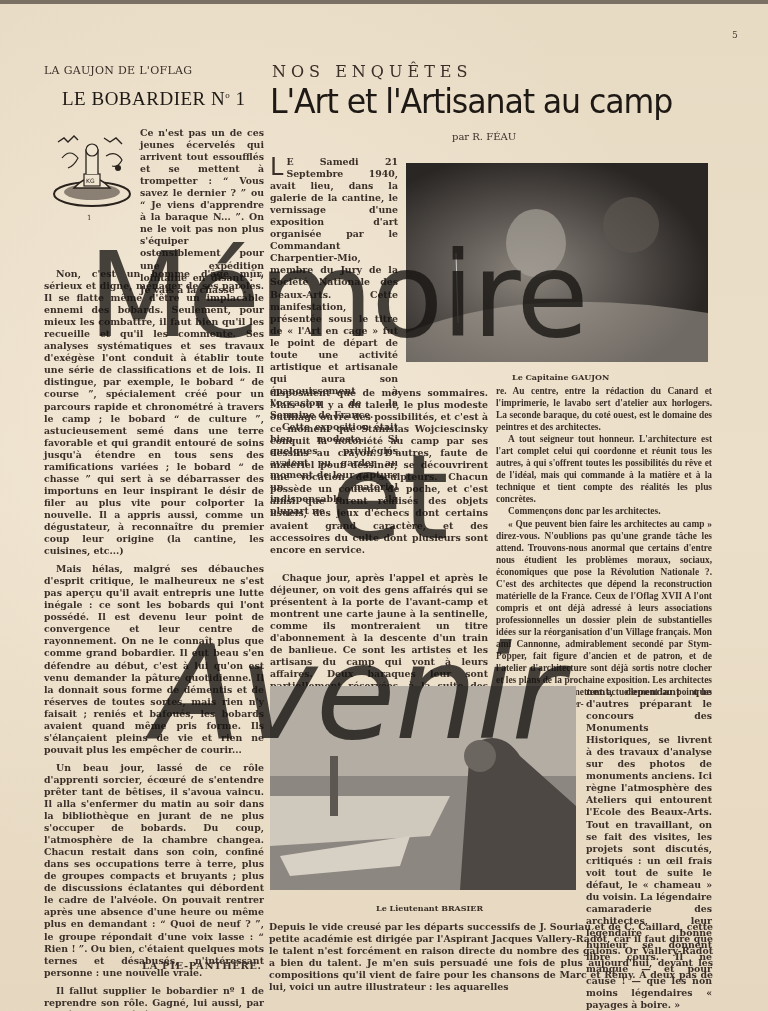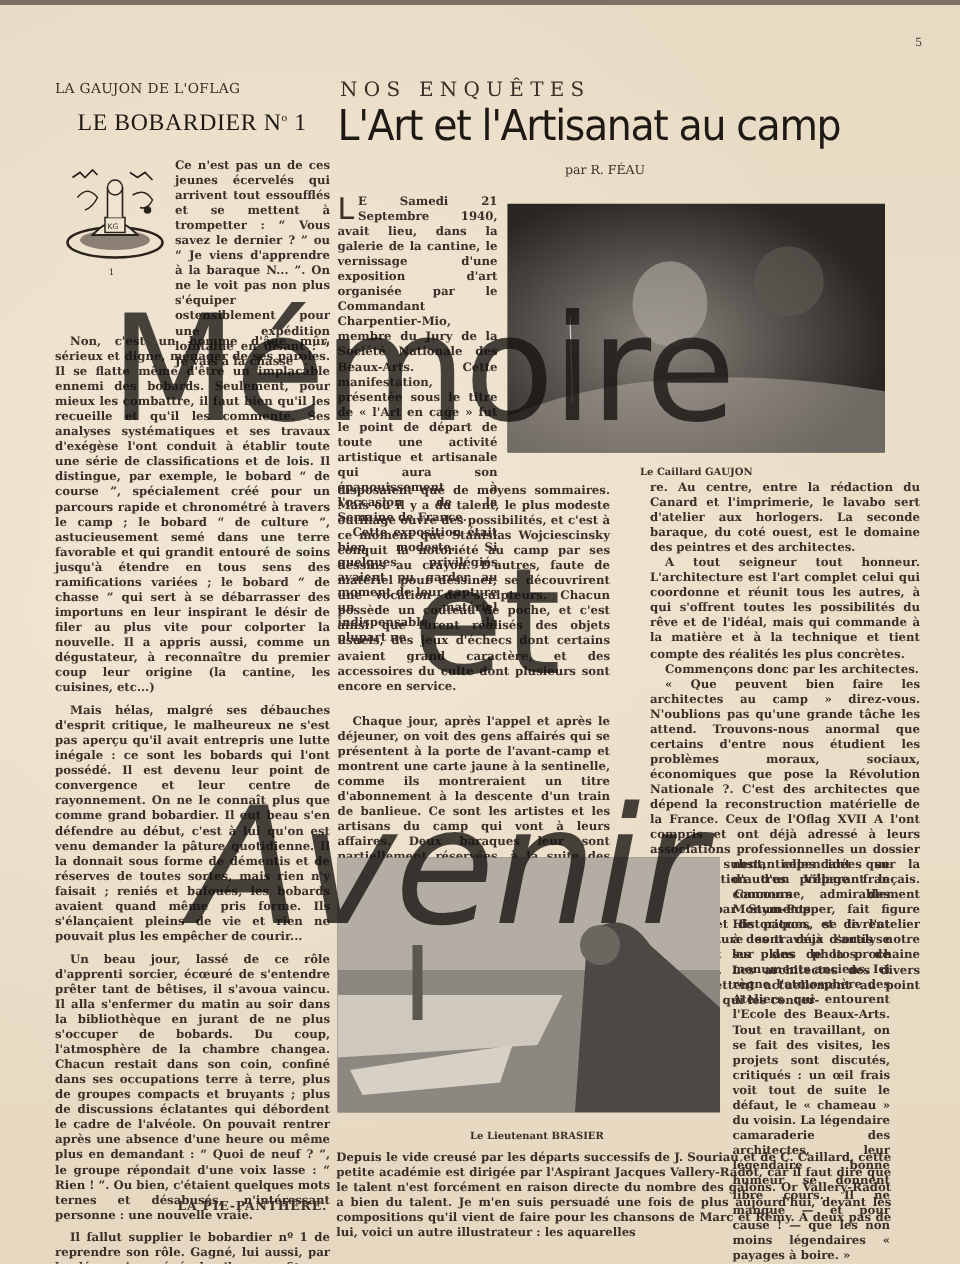--- a/index.html
+++ b/index.html
@@ -36,21 +36,21 @@
   .c1a { left:140px; top:127px; width:124px; }
   .c1b { left:44px; top:231px; width:220px; }
   .sig { position:absolute; left:142px; top:960px; font-size:10px; letter-spacing:0.6px; font-weight:bold; color:#3b3029; }
 
   .c2a { left:270px; top:156px; width:128px; }
   .dropcap { float:left; font-size:24px; line-height:20px; margin:1px 3px 0 0; font-weight:normal; font-family:"DejaVu Sans", sans-serif; }
   .c2b { left:270px; top:387px; width:218px; }
 
   .photo1 { position:absolute; left:406px; top:163px; width:302px; height:199px; background:#2f2b28; overflow:hidden; }
   .cap1 { position:absolute; left:512px; top:372px; font-size:8px; font-weight:bold; color:#3b3029; }
-  .c3a { left:520px; top:385px; width:216px; }
+  .c3a { left:496px; top:385px; width:216px;font-family:Liberation Serif, serif; }
 
   .photo2 { position:absolute; left:270px; top:686px; width:306px; height:204px; background:#6e6a64; overflow:hidden; }
   .cap2 { position:absolute; left:376px; top:903px; font-size:8px; font-weight:bold; color:#3b3029; }
   .c3b { left:586px; top:686px; width:126px; }
 
   .bottom { left:269px; top:921px; width:444px; }
 
   .watermark { position:absolute; font-family:"DejaVu Sans", sans-serif; color:rgba(20,18,16,0.78); pointer-events:none; white-space:nowrap; line-height:1; }
   .wm1 { left:88px; top:236px; font-size:118px; letter-spacing:-2px; }
   .wm2 { left:330px; top:438px; font-size:118px; }
@@ -115,21 +115,21 @@
           <stop offset="1" stop-color="#2a2624"></stop>
         </radialGradient>
       </defs>
       <rect width="302" height="199" fill="url(#g1)"></rect>
       <ellipse cx="130" cy="80" rx="30" ry="34" fill="#a7a198" opacity="0.7"></ellipse>
       <circle cx="225" cy="62" r="28" fill="#5c5650" opacity="0.7"></circle>
       <path d="M0 170 Q120 120 302 150 L302 199 L0 199 Z" fill="#b5aea4" opacity="0.5"></path>
       <line x1="50" y1="90" x2="52" y2="160" stroke="#ccc" stroke-width="1"></line>
     </svg>
   </div>
-  <div class="cap1">Le Caillard GAUJON</div>
+  <div class="cap1">Le Capitaine GAUJON</div>
 
   <div class="col c3a">
     <p class="noind">re. Au centre, entre la rédaction du Canard et l'imprimerie, le lavabo sert d'atelier aux horlogers. La seconde baraque, du coté ouest, est le domaine des peintres et des architectes.</p>
     <p style="margin-top:0;">A tout seigneur tout honneur. L'architecture est l'art complet celui qui coordonne et réunit tous les autres, à qui s'offrent toutes les possibilités du rêve et de l'idéal, mais qui commande à la matière et à la technique et tient compte des réalités les plus concrètes.</p>
     <p style="margin-top:0;">Commençons donc par les architectes.</p>
     <p style="margin-top:0;">« Que peuvent bien faire les architectes au camp » direz-vous. N'oublions pas qu'une grande tâche les attend. Trouvons-nous anormal que certains d'entre nous étudient les problèmes moraux, sociaux, économiques que pose la Révolution Nationale ?. C'est des architectes que dépend la reconstruction matérielle de la France. Ceux de l'Oflag XVII A l'ont compris et ont déjà adressé à leurs associations professionnelles un dossier plein de substantielles idées sur la réorganisation d'un Village français. Mon ami Cannonne, admirablement secondé par Stym-Popper, fait figure d'ancien et de patron, et de l'atelier d'architecture sont déjà sortis notre clocher et les plans de la prochaine exposition. Les architectes des divers stands mettent actuellement au point les projets qui les concer-</p>
   </div>
 
   <div class="photo2">
     <svg width="306" height="204" viewBox="0 0 306 204">

